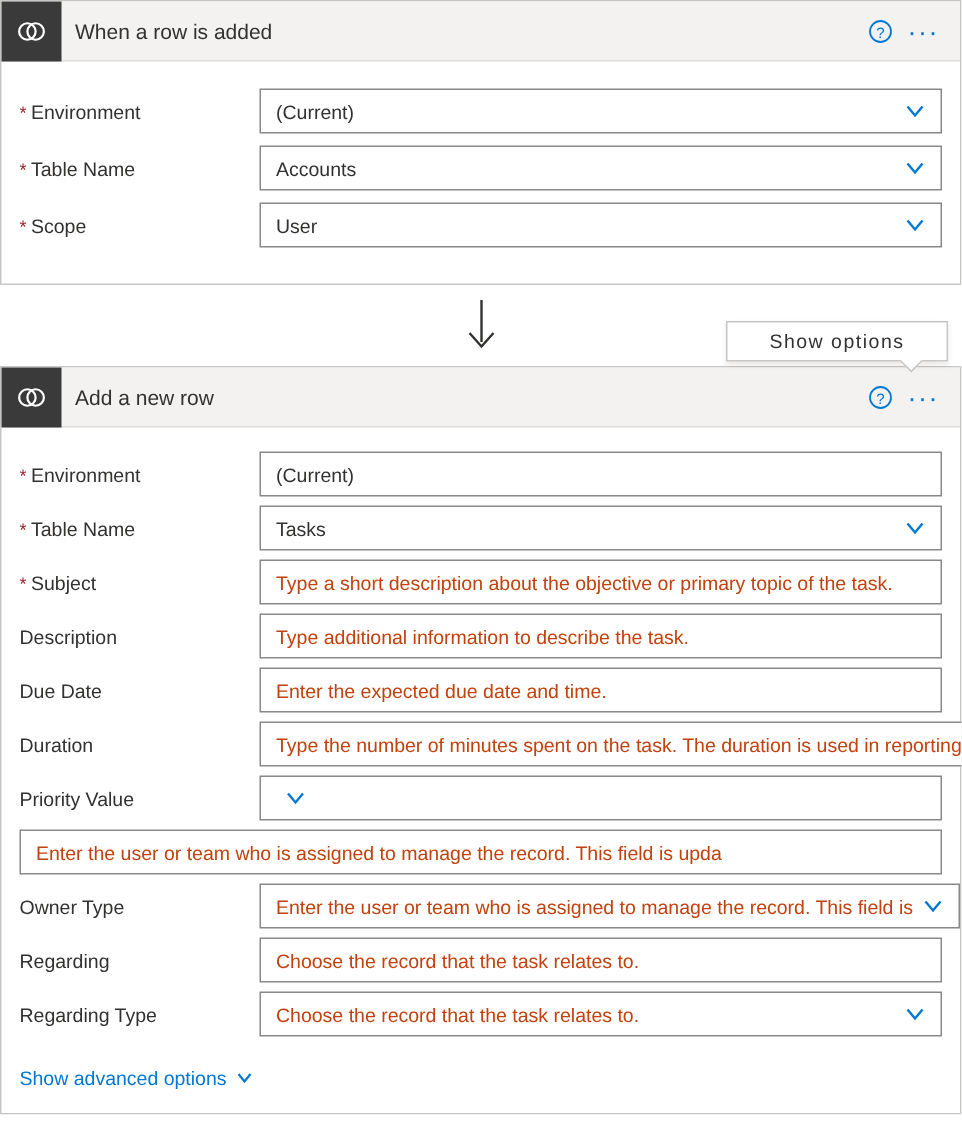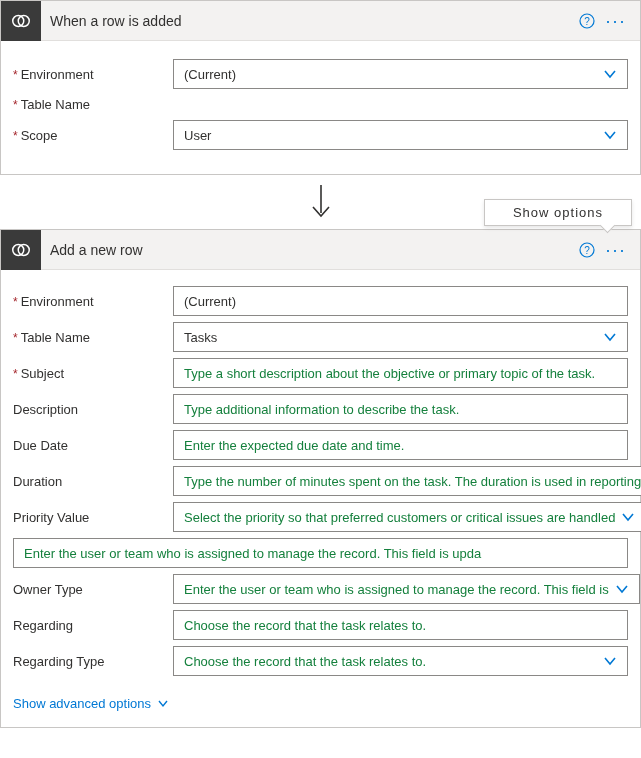--- a/index.html
+++ b/index.html
@@ -12,21 +12,21 @@
   .header-actions { display: flex; align-items: center; gap: 8px; padding-right: 12px; }
   .help-icon svg { width: 16px; height: 16px; display: block; }
   .more-icon { color: #0078d4; font-size: 18px; letter-spacing: 1px; cursor: pointer; line-height: 1; padding: 4px 2px; }
   .card-body { padding: 10px 12px 16px 12px; }
   .field-row { display: flex; align-items: center; margin: 8px 0; }
   .field-row.tight { margin: 6px 0; }
   .field-label { width: 160px; flex-shrink: 0; font-size: 13px; color: #323130; display: flex; align-items: baseline; }
   .req { color: #a4262c; margin-right: 3px; font-size: 12px; }
   .field-control { flex: 1; position: relative; }
   .control-box { border: 1px solid #8a8886; background: #fff; height: 30px; display: flex; align-items: center; padding: 0 10px; font-size: 13px; color: #323130; cursor: pointer; }
-  .control-box.placeholder { color: #15803d; }
+  .control-box.placeholder { color: #c2410c; }
   .control-box .value { flex: 1; white-space: nowrap; overflow: hidden; text-overflow: clip; }
   .chevron { flex-shrink: 0; margin-left: 6px; }
   .chevron svg { width: 14px; height: 14px; display: block; }
   .arrow-down { display: flex; justify-content: center; align-items: center; height: 54px; }
   .arrow-down svg { width: 26px; height: 38px; }
   .tooltip { position: absolute; right: -4px; top: -38px; background: #fff; border: 1px solid #c8c6c4; padding: 6px 28px; font-size: 13px; color: #323130; box-shadow: 0 2px 4px rgba(0,0,0,0.1); white-space: nowrap; z-index: 10; }
   .tooltip::after { content: ""; position: absolute; bottom: -6px; right: 18px; width: 10px; height: 10px; background: #fff; border-right: 1px solid #c8c6c4; border-bottom: 1px solid #c8c6c4; transform: rotate(45deg); }
   .adv-link { color: #0078d4; font-size: 13px; cursor: pointer; display: inline-flex; align-items: center; gap: 6px; margin-top: 14px; }
   .adv-link svg { width: 12px; height: 12px; }
   .outer { position: relative; }
@@ -72,20 +72,30 @@
                 </svg>
               </span>
         </div>
       </div>
     </div>
     <div class="field-row">
       <div class="field-label">
             <span class="req">*</span>
             <span>Table Name</span>
           </div>
+      <div class="field-control">
+        <div class="control-box">
+          <span class="value">Accounts</span>
+          <span class="chevron">
+                <svg viewBox="0 0 14 14">
+                  <polyline points="2,4 7,10 12,4" fill="none" stroke="#0078d4" stroke-width="1.6"></polyline>
+                </svg>
+              </span>
+        </div>
+      </div>
     </div>
     <div class="field-row">
       <div class="field-label">
             <span class="req">*</span>
             <span>Scope</span>
           </div>
       <div class="field-control">
         <div class="control-box">
           <span class="value">User</span>
           <span class="chevron">
@@ -197,21 +207,20 @@
               <span class="value">Type the number of minutes spent on the task. The duration is used in reporting.</span>
             </div>
       </div>
     </div>
     <div class="field-row tight">
       <div class="field-label">
             <span>Priority Value</span>
           </div>
       <div class="field-control">
         <div class="control-box placeholder">
-          <span class="value">Select the priority so that preferred customers or critical issues are handled</span>
           <span class="chevron">
                 <svg viewBox="0 0 14 14">
                   <polyline points="2,4 7,10 12,4" fill="none" stroke="#0078d4" stroke-width="1.6"></polyline>
                 </svg>
               </span>
         </div>
       </div>
     </div>
     <div class="field-row tight">
       <div class="field-control">

